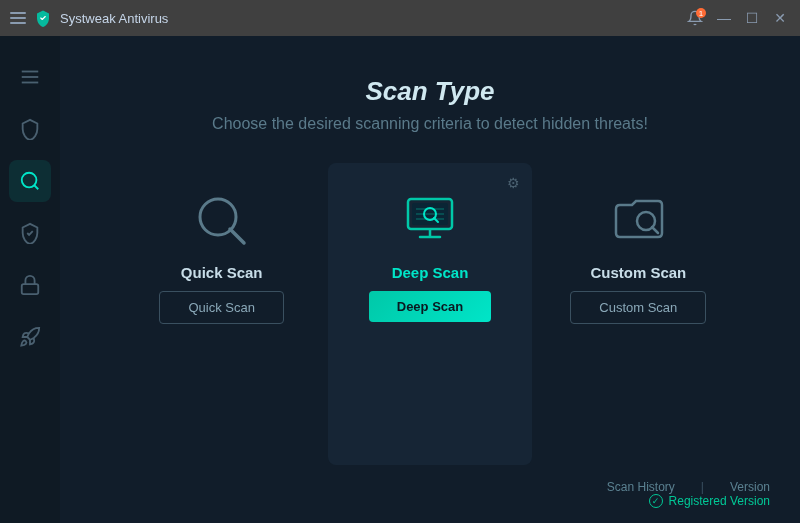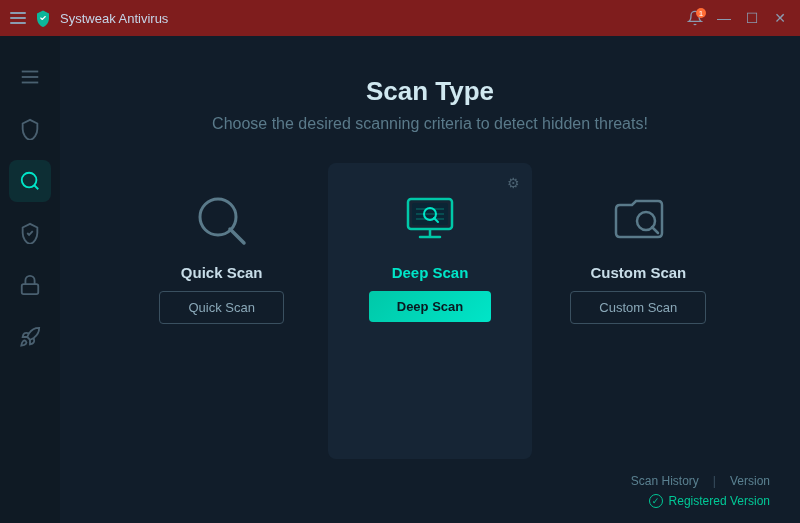--- a/index.html
+++ b/index.html
@@ -8,21 +8,21 @@
       height: 523px;
       background: #0d1117;
       font-family: 'Segoe UI', Arial, sans-serif;
       overflow: hidden;
       display: flex;
       flex-direction: column;
     }
 
     
     .title-bar {
-      background: #7f1d1d;
+      background: #404040;
       height: 36px;
       display: flex;
       align-items: center;
       justify-content: space-between;
       padding: 0 10px;
       flex-shrink: 0;
     }
     .title-bar-left {
       display: flex;
       align-items: center;
@@ -137,20 +137,21 @@
     
     .page-header {
       text-align: center;
       padding: 40px 20px 30px;
     }
     .page-title {
       color: #d0e8f0;
       font-size: 26px;
       font-weight: 600;
       margin-bottom: 8px;
+      font-style: italic;
     }
     .page-subtitle {
       color: #5a7a8a;
       font-size: 16px;
     }
 
     
     .scan-cards {
       display: flex;
       justify-content: center;
@@ -238,22 +239,21 @@
     .content-footer {
       padding: 15px 30px;
       display: flex;
       justify-content: flex-end;
       align-items: center;
       gap: 0;
     }
     .footer-links {
       display: flex;
       align-items: center;
-      gap: 4px;
-      margin-bottom: 6px;
+      gap: 16px;
     }
     .footer-right {
       display: flex;
       flex-direction: column;
       align-items: flex-end;
     }
     .footer-link {
       color: #5a8090;
       font-size: 12px;
       cursor: pointer;

